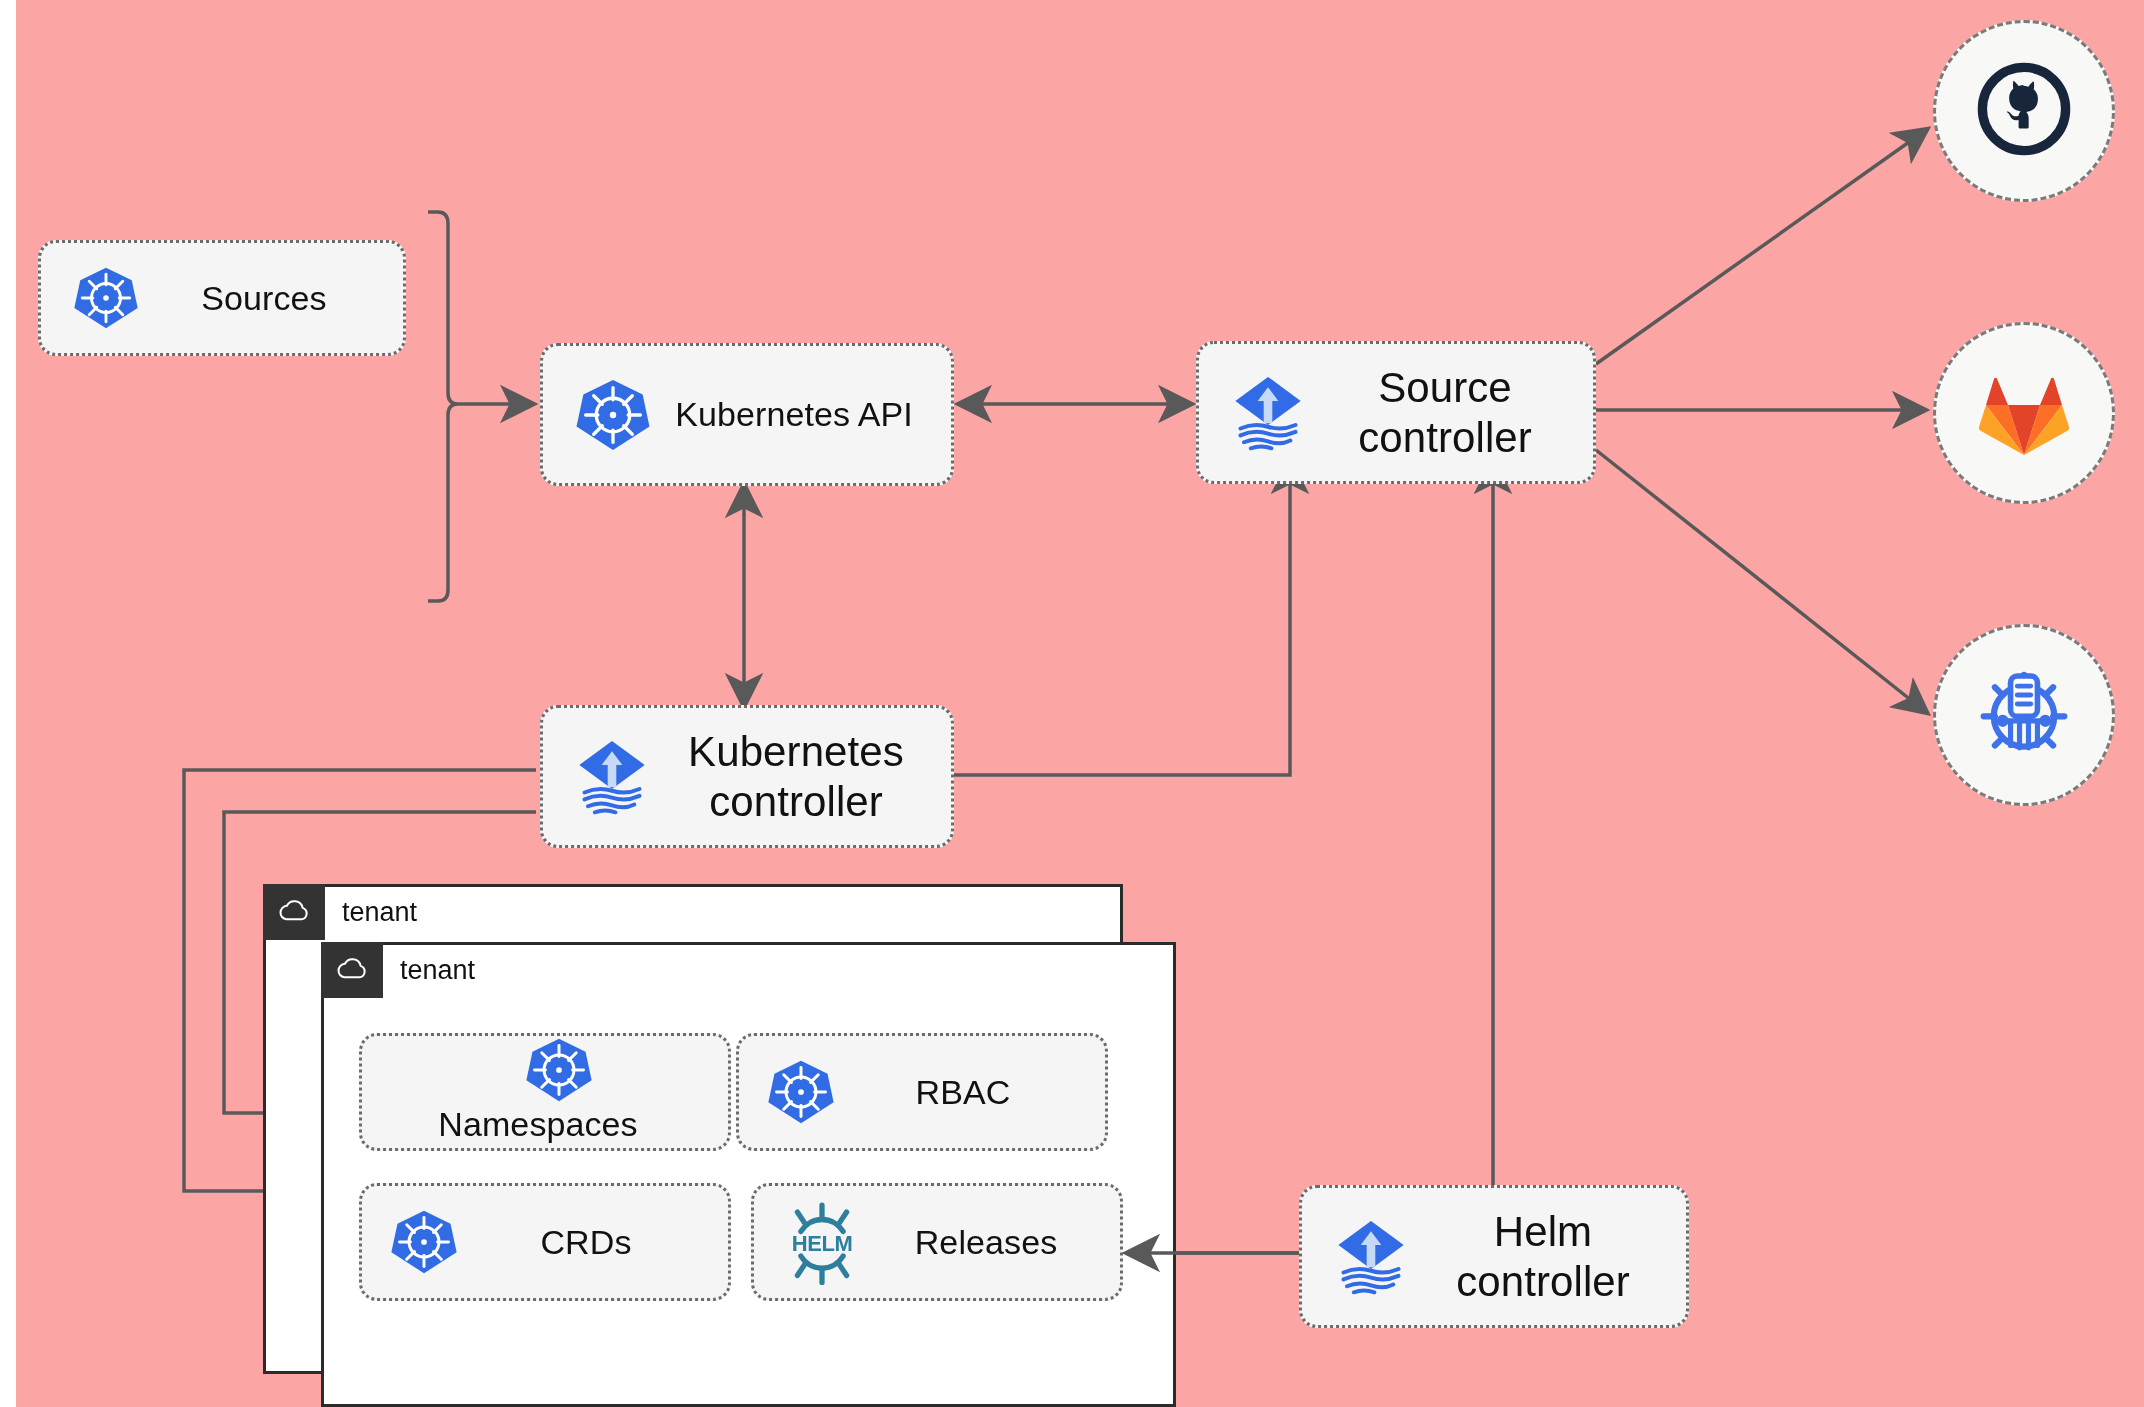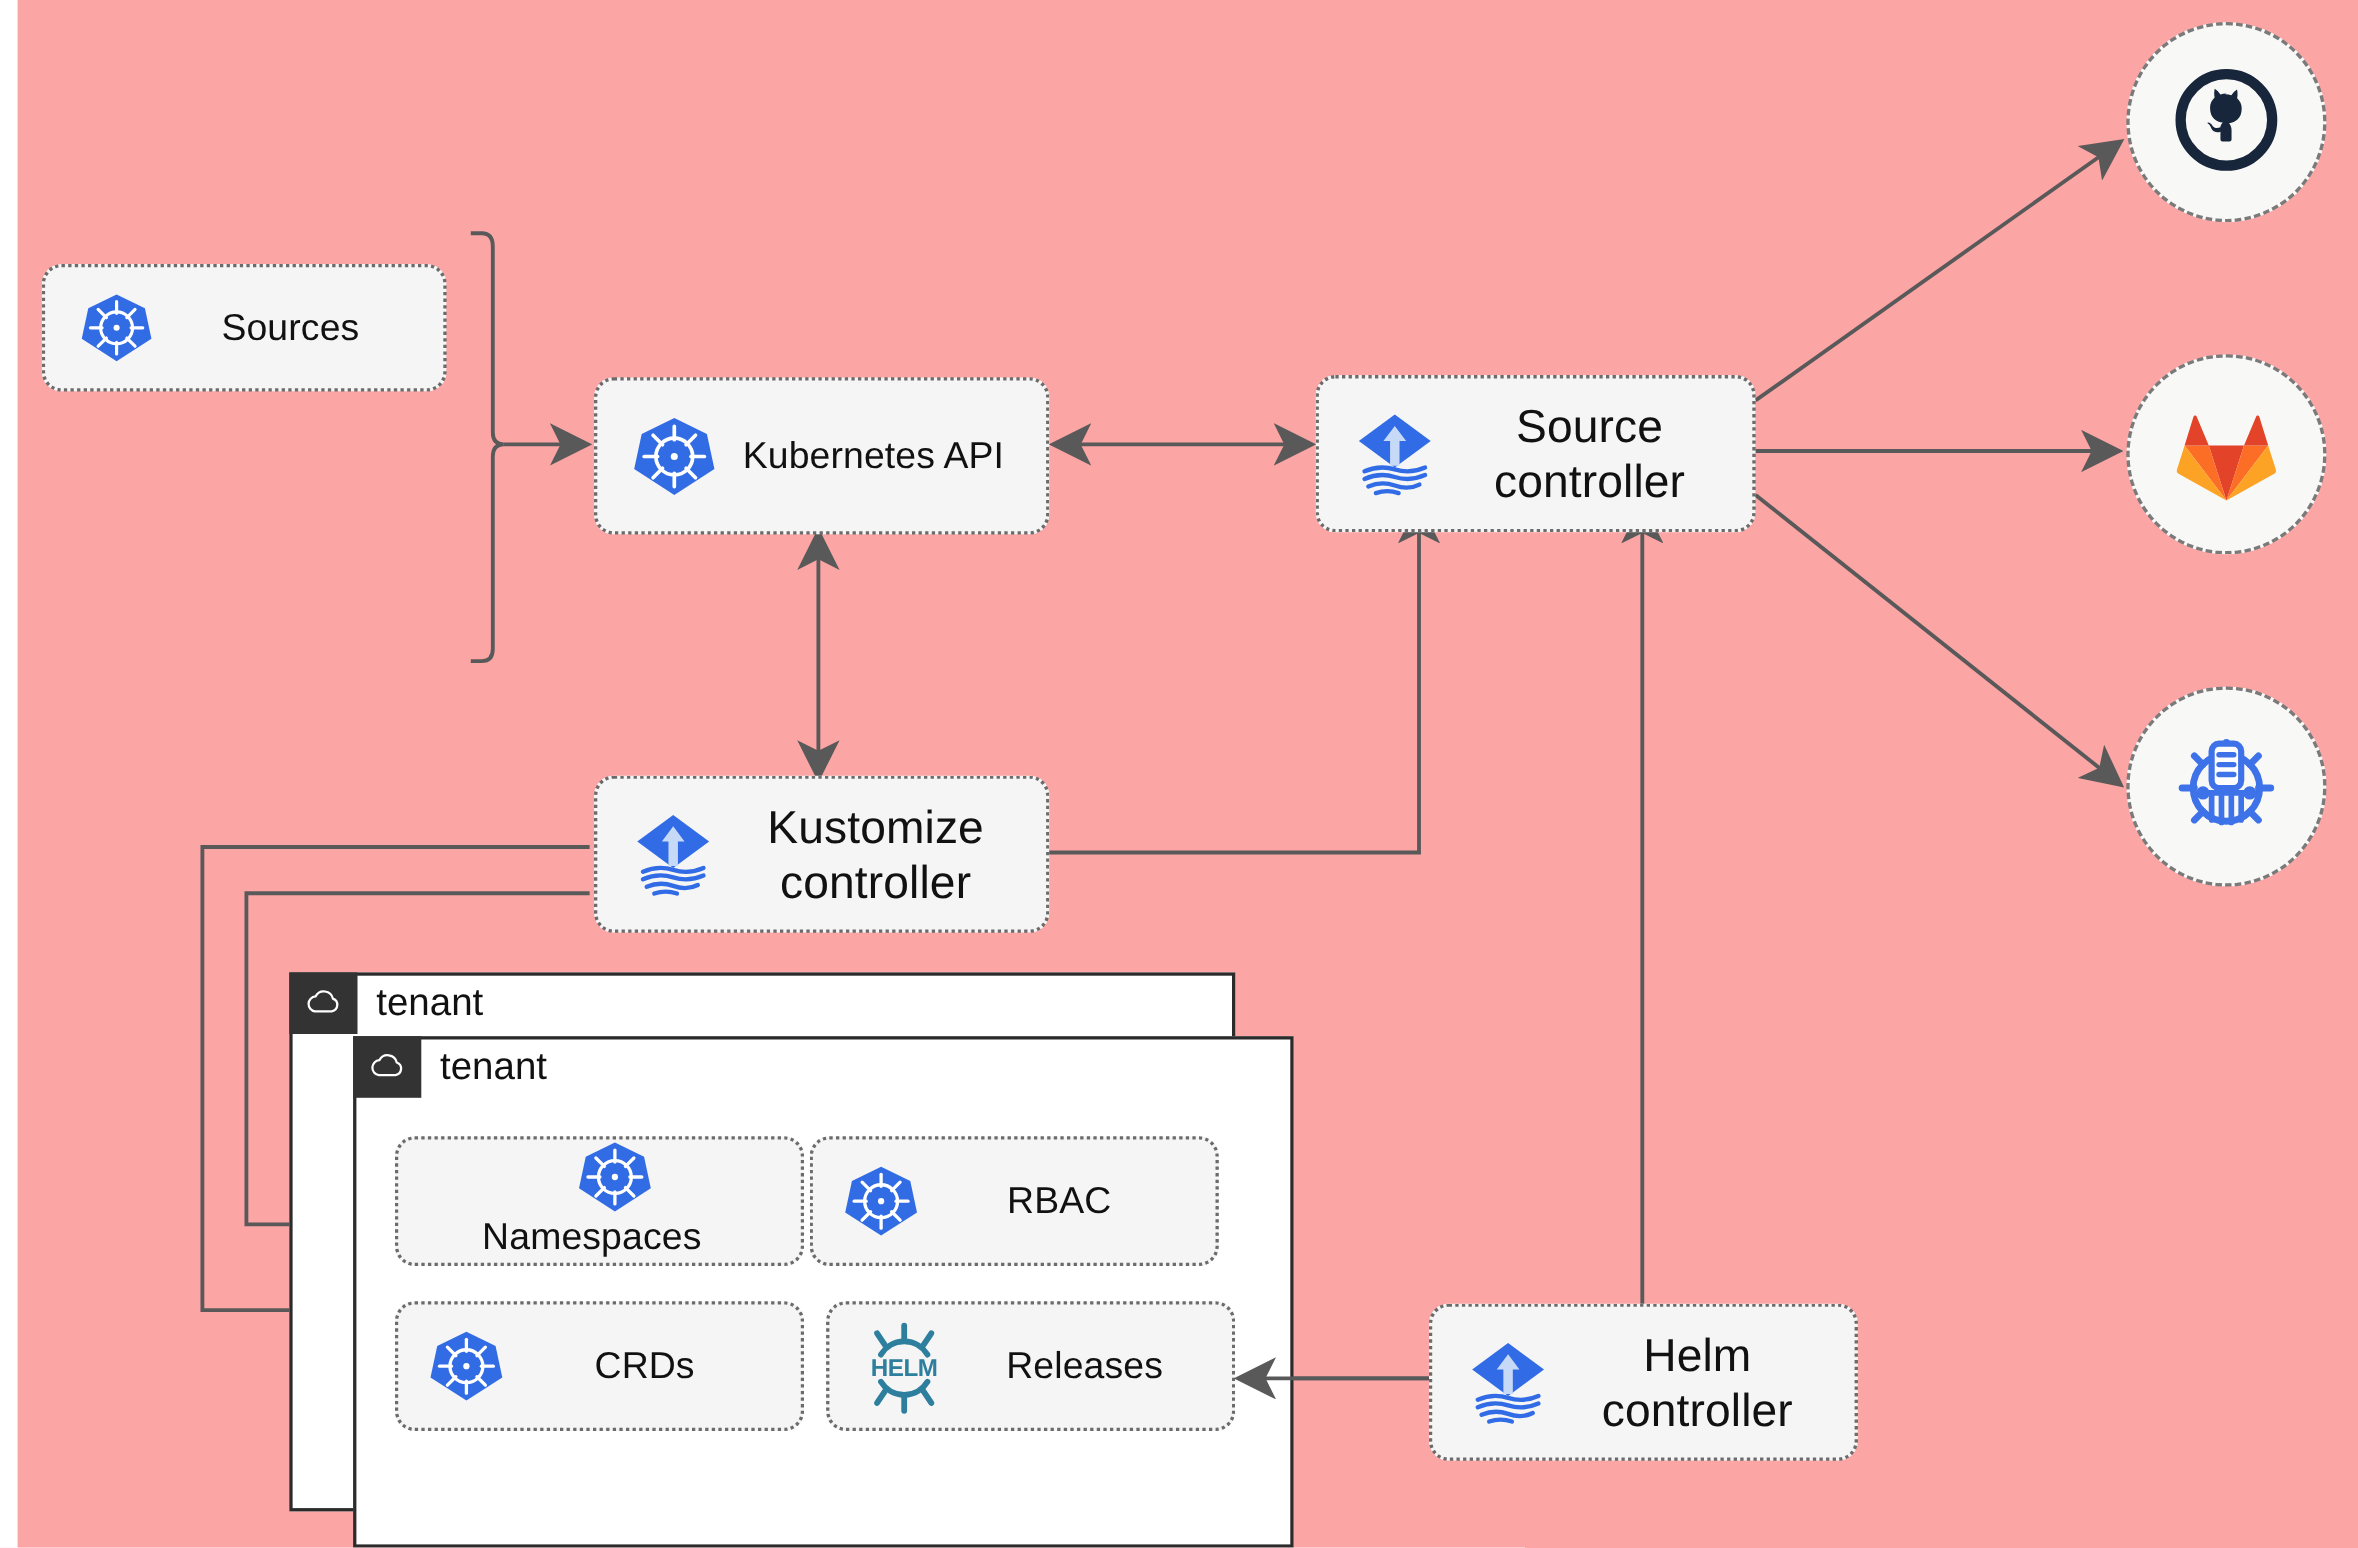--- a/index.html
+++ b/index.html
@@ -49,21 +49,21 @@
   .tenant .tbar{
     position:absolute;left:-3px;top:-3px;
     height:56px;display:flex;align-items:center;
     background:#333333;
     padding:0 14px;
     box-sizing:border-box;
   }
   .tenant .tlabel{
     position:absolute;top:-3px;height:56px;
     display:flex;align-items:center;
-    font-size:35px;color:#111;
+    font-size:27px;color:#111;
   }
 
   
   svg.wires{position:absolute;left:0;top:0;width:2144px;height:1407px;z-index:2;pointer-events:none;}
   svg.wires-top{z-index:6;}
 
   .helm-word{
     font-family:"Liberation Sans","DejaVu Sans",sans-serif;
     font-weight:bold;font-size:25px;fill:#2d7f9d;letter-spacing:-0.5px;
   }
@@ -179,21 +179,21 @@
         <path d="M50,20 L62,36 L55,36 L55,62 L45,62 L45,36 L38,36 Z" fill="#c6d9f7"></path>
         <g stroke="#316CE6" stroke-width="4.6" fill="none" stroke-linecap="round">
           <path d="M18,68 Q34,61 50,66 Q66,71 82,64"></path>
           <path d="M22,76 Q38,69 54,74 Q70,79 86,72" transform="translate(-4,0)"></path>
           <path d="M28,84 Q42,78 56,83 Q70,88 82,82" transform="translate(-6,0)"></path>
           <path d="M36,91 Q48,87 60,91" transform="translate(-6,0)"></path>
         </g>
       </svg>
     </span>
     <span class="lbl">
-      <span>Kustomize</span><br>
+      <span>Kubernetes</span><br>
       <span>controller</span>
     </span>
   </div>
 
   <div class="node two-line" style="left:1283px;top:1185px;width:390px;height:143px;">
     <span class="icon" style="margin-left:26px;">
       <svg width="86" height="86" viewBox="0 0 100 100">
         <polygon points="50,8 88,36 50,64 12,36" fill="#316CE6"></polygon>
         <path d="M50,20 L62,36 L55,36 L55,62 L45,62 L45,36 L38,36 Z" fill="#c6d9f7"></path>
         <g stroke="#316CE6" stroke-width="4.6" fill="none" stroke-linecap="round">

